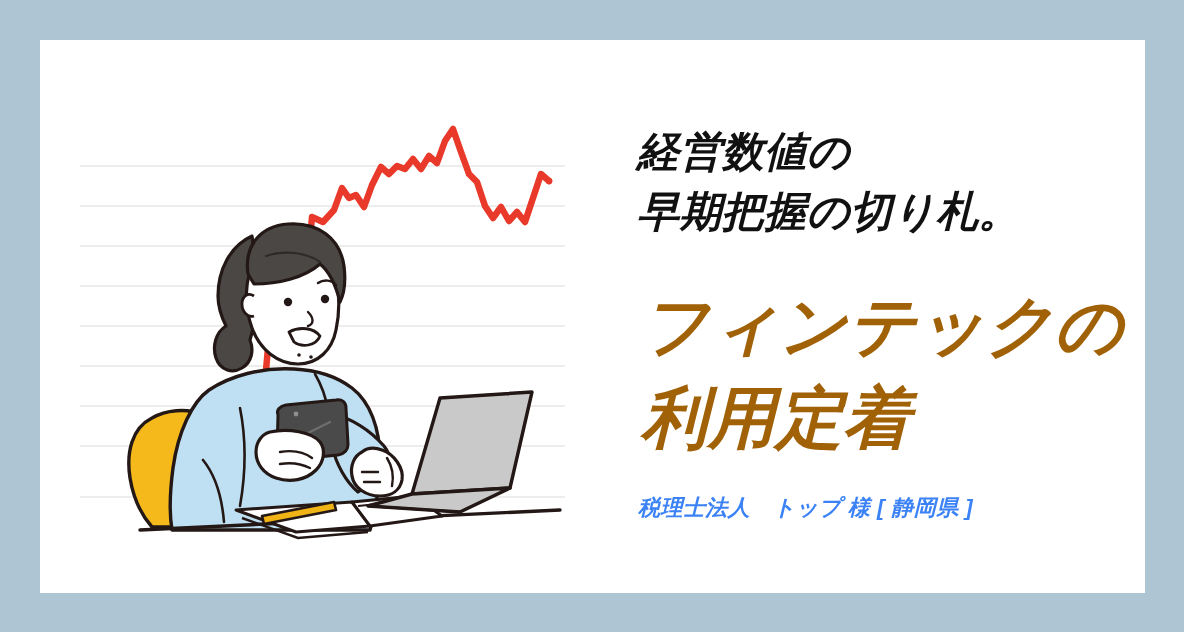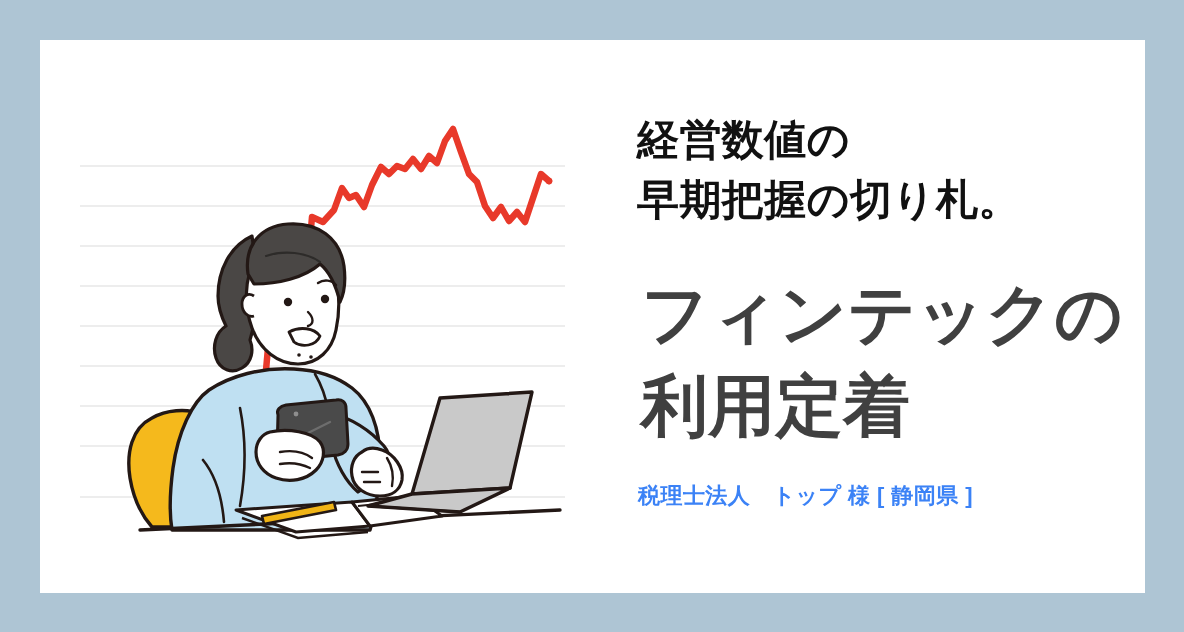--- a/index.html
+++ b/index.html
@@ -41,23 +41,24 @@
   #illustration svg {
     display: block;
     width: 560px;
     height: 553px;
   }
 
   
   #text-block {
     position: absolute;
     left: 557px;
-    top: 0px;
+    top: 12px;
     width: 548px;
     height: 553px;
+    font-style: italic;
   }
 
   .subtitle {
     position: absolute;
     left: 40px;
     top: 70px;
     font-size: 42px;
     line-height: 1.42;
     font-weight: 700;
     letter-spacing: 0.01em;
@@ -67,21 +68,21 @@
   }
 
   .headline {
     position: absolute;
     left: 44px;
     top: 228px;
     font-size: 67px;
     line-height: 1.37;
     font-weight: 700;
     letter-spacing: 0.005em;
-    color: #404040;
+    color: #a16207;
     white-space: pre-line;
     font-family: "Liberation Sans", "DejaVu Sans", sans-serif;
   }
 
   .byline {
     position: absolute;
     left: 41px;
     top: 441px;
     font-size: 22px;
     font-weight: 700;

